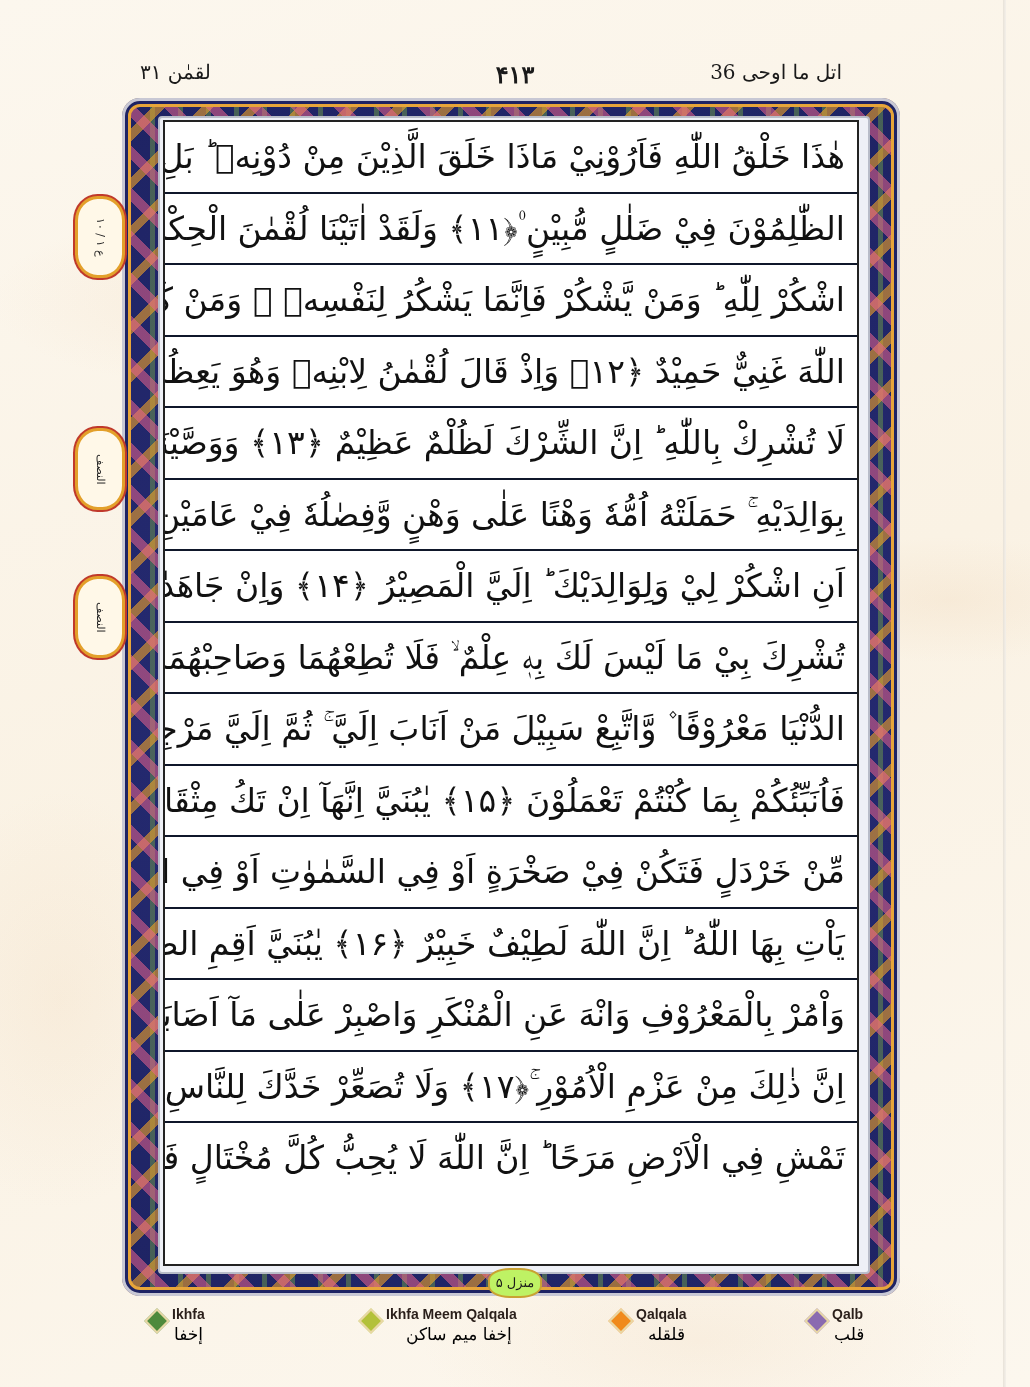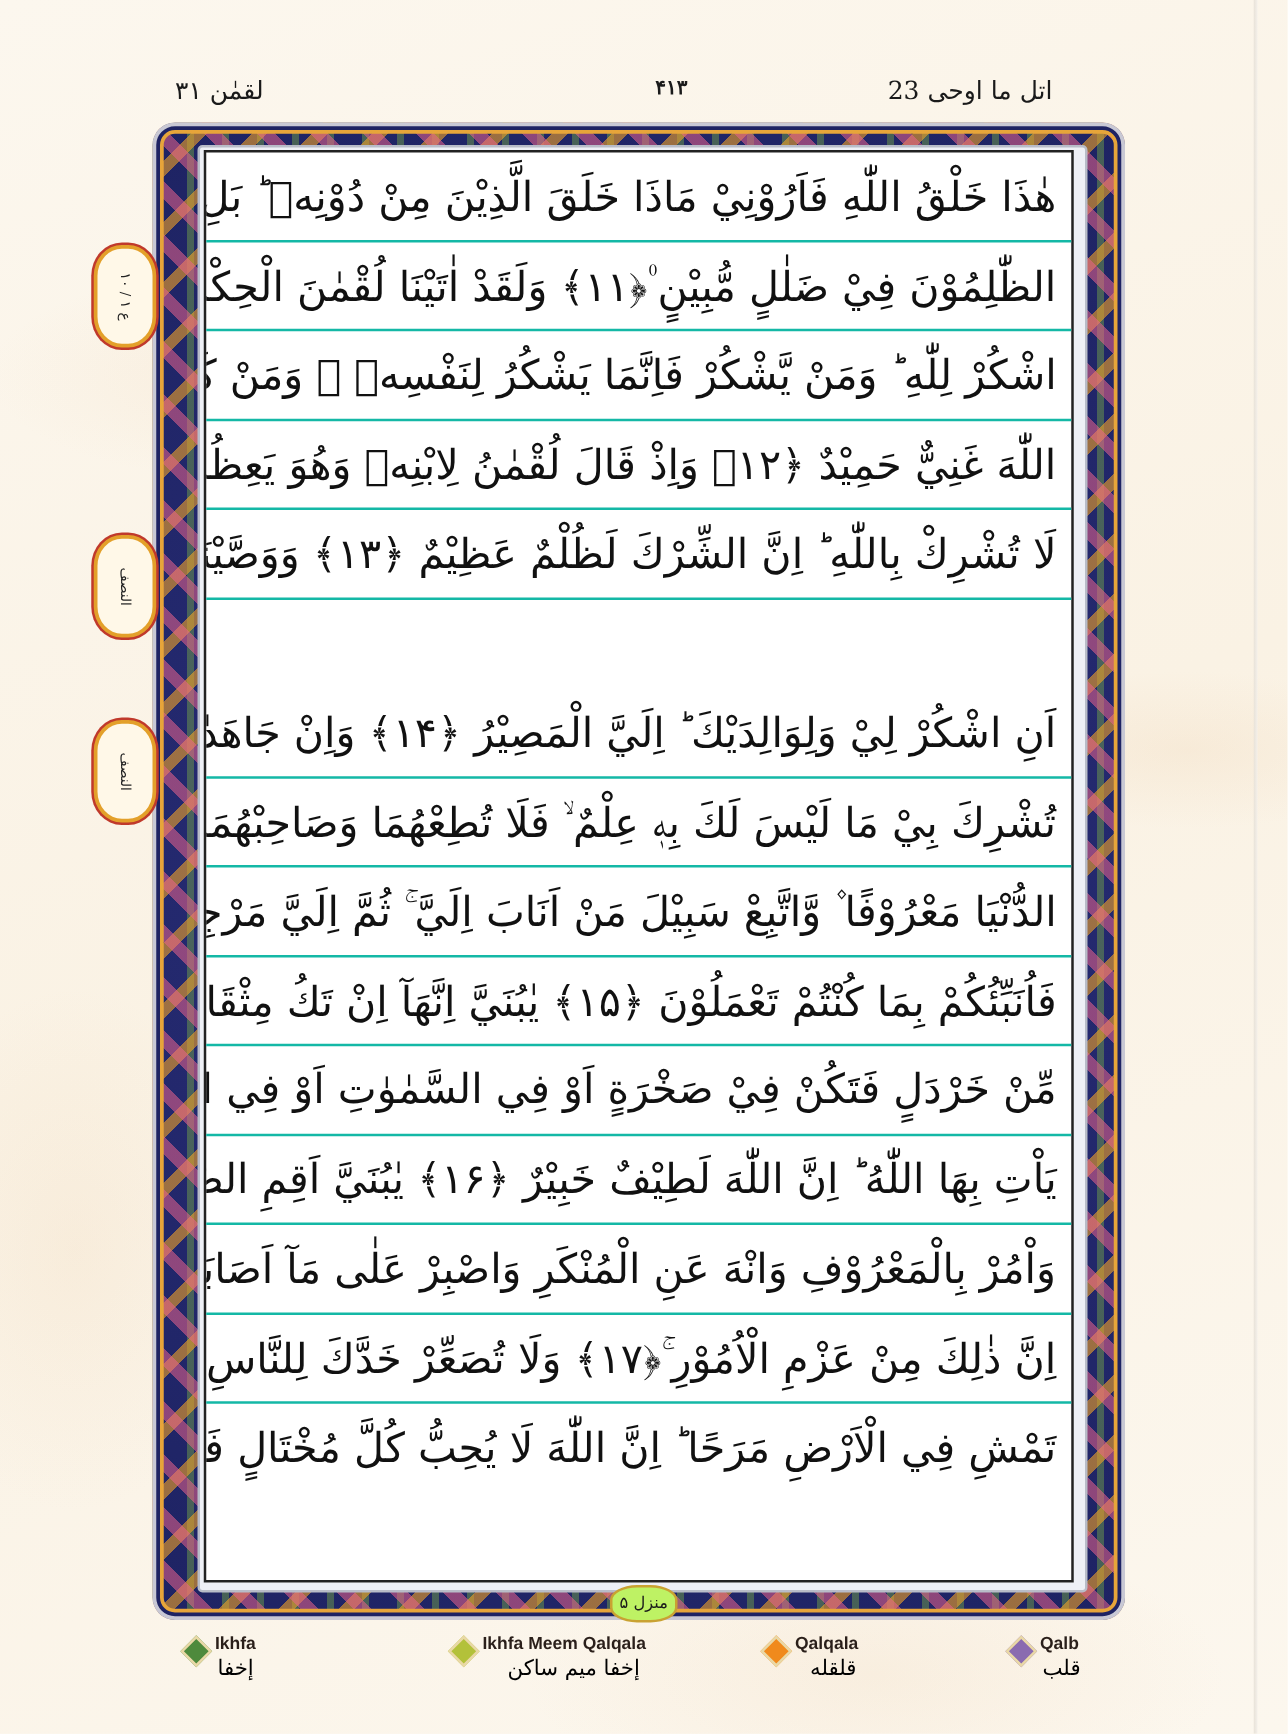--- a/index.html
+++ b/index.html
@@ -20,21 +20,21 @@
   .page-edge {
     position: absolute; top: 0; right: 24px; width: 3px; height: 1387px;
     background: linear-gradient(90deg, #e8e2d8, #f4f0ea);
   }
   .header {
     position: absolute; top: 60px; left: 0; width: 1030px; height: 40px;
     direction: rtl;
   }
   .hdr { position: absolute; top: 0; font-family: "DejaVu Serif", serif; color: #1a1a1a; }
   .hdr-right { right: 188px; font-size: 20px; }
-  .hdr-center { left: 480px; width: 70px; font-size: 16px; font-weight: bold; }
+  .hdr-center { left: 480px; width: 70px; text-align: center; font-size: 24px; font-weight: bold; }
   .hdr-left { left: 140px; font-size: 20px; }
 
   
   .border-frame {
     position: absolute; left: 122px; top: 98px; width: 778px; height: 1198px;
     border-radius: 18px;
     background:
       repeating-linear-gradient(45deg, rgba(232,98,140,0.55) 0 10px, transparent 10px 30px),
       repeating-linear-gradient(-45deg, rgba(238,160,40,0.6) 0 9px, transparent 9px 34px),
       repeating-linear-gradient(90deg, rgba(120,170,70,0.45) 0 5px, transparent 5px 28px),
@@ -45,21 +45,21 @@
     position: absolute; left: 158px; top: 116px; width: 708px; height: 1154px;
     border: 2px solid #b8bcc8; border-radius: 4px; background: #eef0f6;
   }
   .text-box {
     position: absolute; left: 163px; top: 120px; width: 696px; height: 1146px;
     background: #ffffff; border: 2px solid #222;
     box-sizing: border-box;
   }
   .line {
     position: absolute; left: 0; width: 692px; height: 71.5px;
-    border-bottom: 2px solid #14b8a6; box-sizing: border-box;
+    border-bottom: 2px solid #0f172a; box-sizing: border-box;
     direction: rtl; text-align: justify; text-align-last: justify;
     font-family: "DejaVu Sans", sans-serif; font-size: 33px; line-height: 70px;
     color: #111; padding: 0 12px; white-space: nowrap; overflow: hidden;
   }
   .line:last-child { border-bottom: none; }
 
   
   .medallion {
     position: absolute; left: 75px; width: 44px; height: 76px;
     background: #fff8e8;
@@ -93,34 +93,35 @@
     font-size: 17px; color: #000000; white-space: nowrap; direction: rtl;
   }
 </style>
 </head>
 <body>
 
 <div class="marble"></div>
 <div class="page-edge"></div>
 
 <div class="header">
-  <div class="hdr hdr-right">اتل ما اوحی 23</div>
+  <div class="hdr hdr-right">اتل ما اوحی 36</div>
   <div class="hdr hdr-center">۴۱۳</div>
   <div class="hdr hdr-left">لقمٰن ۳۱</div>
 </div>
 
 <div class="border-frame"></div>
 <div class="border-inner-line"></div>
 
 <div class="text-box">
   <div class="line" style="top:0px">هٰذَا خَلْقُ اللّٰهِ فَاَرُوْنِيْ مَاذَا خَلَقَ الَّذِيْنَ مِنْ دُوْنِهٖ ؕ بَلِ</div>
   <div class="line" style="top:71.5px">الظّٰلِمُوْنَ فِيْ ضَلٰلٍ مُّبِيْنٍ ۠﴿۱۱﴾ وَلَقَدْ اٰتَيْنَا لُقْمٰنَ الْحِكْمَةَ اَنِ</div>
   <div class="line" style="top:143px">اشْكُرْ لِلّٰهِ ؕ وَمَنْ يَّشْكُرْ فَاِنَّمَا يَشْكُرُ لِنَفْسِهٖ ۚ وَمَنْ كَفَرَ فَاِنَّ</div>
   <div class="line" style="top:214.5px">اللّٰهَ غَنِيٌّ حَمِيْدٌ ﴿۱۲﴾ وَاِذْ قَالَ لُقْمٰنُ لِابْنِهٖ وَهُوَ يَعِظُهٗ يٰبُنَيَّ</div>
   <div class="line" style="top:286px">لَا تُشْرِكْ بِاللّٰهِ ؕ اِنَّ الشِّرْكَ لَظُلْمٌ عَظِيْمٌ ﴿۱۳﴾ وَوَصَّيْنَا الْاِنْسَانَ</div>
+  <div class="line" style="top:357.5px">بِوَالِدَيْهِ ۚ حَمَلَتْهُ اُمُّهٗ وَهْنًا عَلٰى وَهْنٍ وَّفِصٰلُهٗ فِيْ عَامَيْنِ</div>
   <div class="line" style="top:429px">اَنِ اشْكُرْ لِيْ وَلِوَالِدَيْكَ ؕ اِلَيَّ الْمَصِيْرُ ﴿۱۴﴾ وَاِنْ جَاهَدٰكَ عَلٰٓى اَنْ</div>
   <div class="line" style="top:500.5px">تُشْرِكَ بِيْ مَا لَيْسَ لَكَ بِهٖ عِلْمٌ ۙ فَلَا تُطِعْهُمَا وَصَاحِبْهُمَا فِي</div>
   <div class="line" style="top:572px">الدُّنْيَا مَعْرُوْفًا ۫ وَّاتَّبِعْ سَبِيْلَ مَنْ اَنَابَ اِلَيَّ ۚ ثُمَّ اِلَيَّ مَرْجِعُكُمْ</div>
   <div class="line" style="top:643.5px">فَاُنَبِّئُكُمْ بِمَا كُنْتُمْ تَعْمَلُوْنَ ﴿۱۵﴾ يٰبُنَيَّ اِنَّهَآ اِنْ تَكُ مِثْقَالَ حَبَّةٍ</div>
   <div class="line" style="top:715px">مِّنْ خَرْدَلٍ فَتَكُنْ فِيْ صَخْرَةٍ اَوْ فِي السَّمٰوٰتِ اَوْ فِي الْاَرْضِ</div>
   <div class="line" style="top:786.5px">يَاْتِ بِهَا اللّٰهُ ؕ اِنَّ اللّٰهَ لَطِيْفٌ خَبِيْرٌ ﴿۱۶﴾ يٰبُنَيَّ اَقِمِ الصَّلٰوةَ</div>
   <div class="line" style="top:858px">وَاْمُرْ بِالْمَعْرُوْفِ وَانْهَ عَنِ الْمُنْكَرِ وَاصْبِرْ عَلٰى مَآ اَصَابَكَ ؕ</div>
   <div class="line" style="top:929.5px">اِنَّ ذٰلِكَ مِنْ عَزْمِ الْاُمُوْرِ ۚ﴿۱۷﴾ وَلَا تُصَعِّرْ خَدَّكَ لِلنَّاسِ وَلَا</div>
   <div class="line" style="top:1001px;border-bottom:none">تَمْشِ فِي الْاَرْضِ مَرَحًا ؕ اِنَّ اللّٰهَ لَا يُحِبُّ كُلَّ مُخْتَالٍ فَخُوْرٍ ۚ﴿۱۸﴾</div>
 </div>

